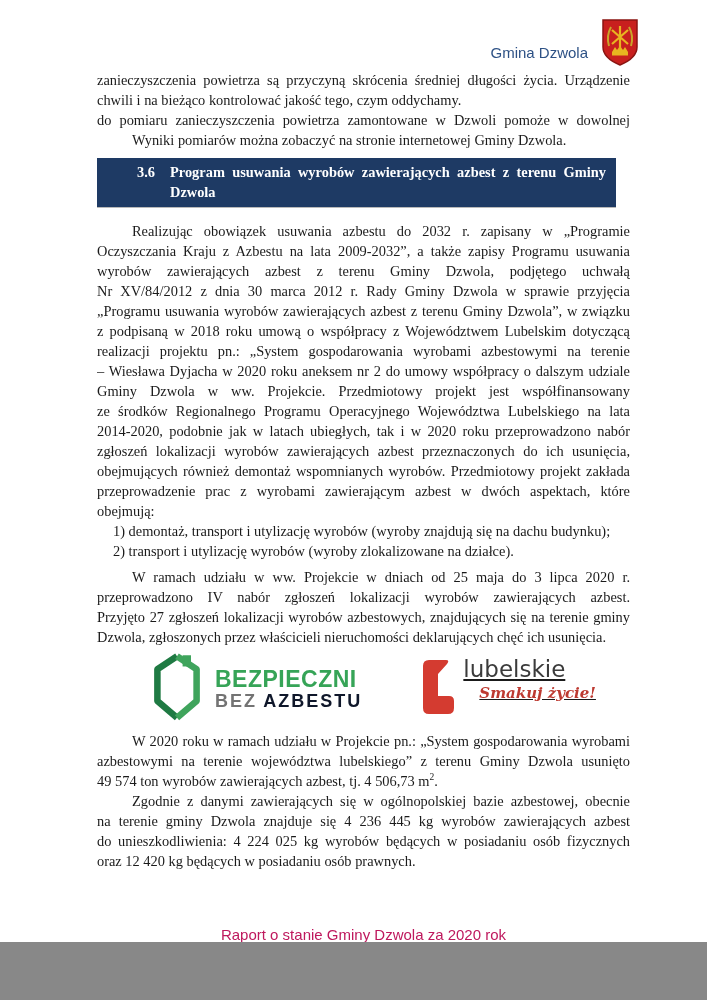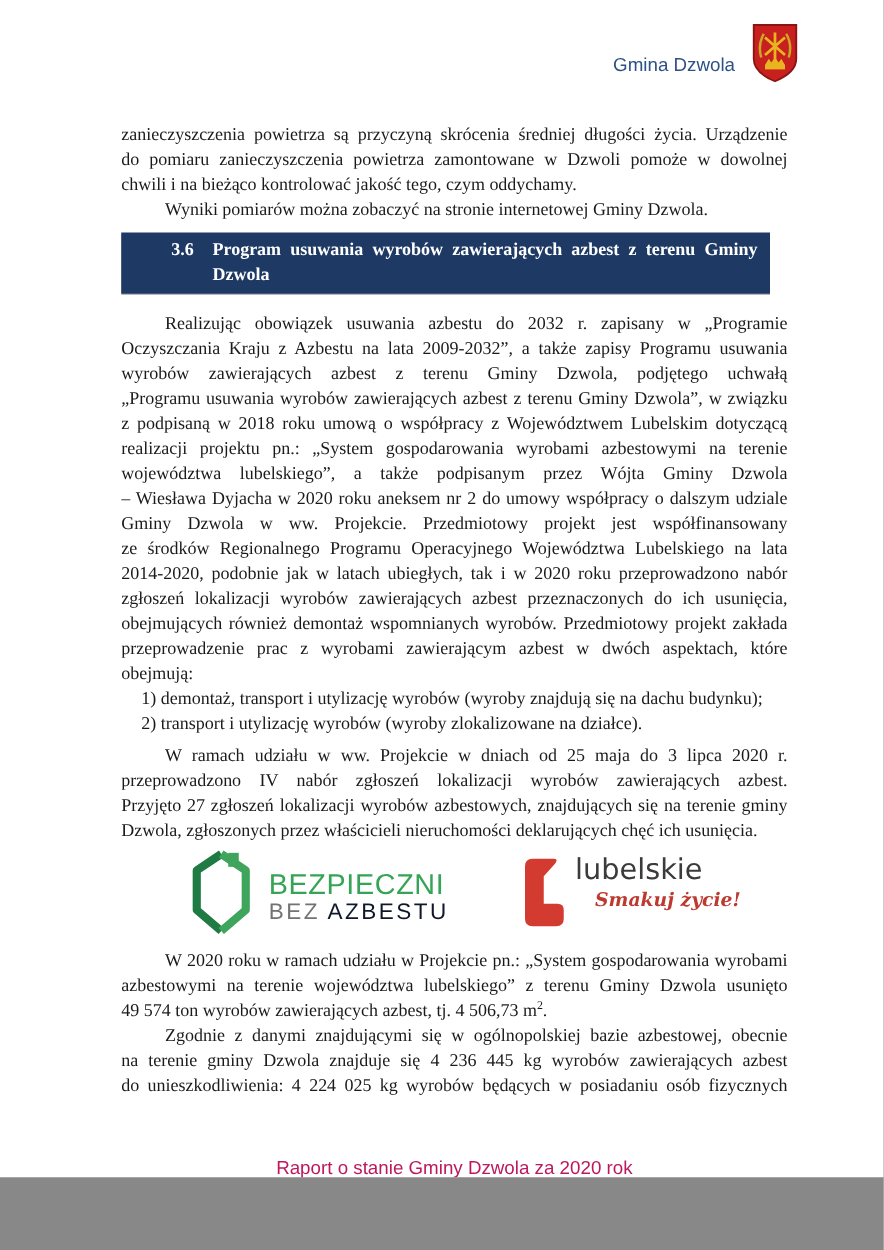--- a/index.html
+++ b/index.html
@@ -2,43 +2,43 @@
 <html lang="pl"><head>
 <meta charset="utf-8">
 <style>
   html,body{margin:0;padding:0;background:#888;}
   .page{position:relative;width:707px;height:942px;background:#ffffff;margin:0 auto;overflow:hidden;
         font-family:"Liberation Serif",serif;color:#1a1a1a;}
   
   .header-row{position:absolute;top:18px;right:67px;display:flex;align-items:center;gap:12px;}
   .brand{font-family:"Liberation Sans",sans-serif;font-size:15px;color:#2d5185;margin-top:14px;}
   
-  .content{position:absolute;top:98px;left:97px;width:533px;font-size:14.4px;line-height:20px;}
+  .content{position:absolute;top:70px;left:97px;width:533px;font-size:14.4px;line-height:20px;}
   .line{text-align:justify;height:20px;overflow:hidden;}
   .line.just{text-align-last:justify;}
   .ind36{text-indent:35px;}
   .ind16{padding-left:16px;}
   .it{}
   sup{font-size:9.5px;line-height:0;}
   .pblock.mt{margin-top:6px;}
   
   .sec-box{background:#1e3a64;color:#ffffff;font-weight:bold;font-size:14.4px;line-height:20px;
            display:flex;padding:4px 10px 5px 40px;margin:8px 14px 14px 0;box-shadow:0 1px 0 #b9b9b9;}
   .sec-num{width:33px;flex:0 0 33px;}
   .sec-text{flex:1;}
   .sec-text .l1{text-align:justify;text-align-last:justify;}
   
   .logos{display:flex;align-items:center;margin:6px 0 6px 52px;height:72px;}
   .logo-bez{display:flex;align-items:center;gap:10px;}
-  .bez-text{font-family:"Liberation Sans",sans-serif;font-weight:normal;line-height:1.05;}
+  .bez-text{font-family:"Liberation Sans",sans-serif;font-weight:bold;line-height:1.05;}
   .bez-l1{font-size:23px;letter-spacing:0.5px;color:#36a457;}
   .bez-l2{font-size:18px;letter-spacing:2px;}
   .bez-l2 .g{color:#737373;}
   .bez-l2 .o{color:#0f172a;}
-  .logo-lub{display:flex;align-items:flex-start;gap:7px;margin-left:58px;}
+  .logo-lub{display:flex;align-items:flex-start;gap:7px;margin-left:58px;text-decoration:underline;}
   .lub-name{font-family:"DejaVu Sans",sans-serif;font-size:23px;color:#3b3b3b;line-height:1;}
   .lub-tag{font-family:"DejaVu Serif",serif;font-style:italic;font-weight:bold;font-size:15px;
            color:#bd3a31;padding-left:16px;margin-top:2px;}
   
   .footer-title{position:absolute;top:926px;left:97px;width:533px;text-align:center;
                 font-family:"Liberation Sans",sans-serif;font-size:15px;color:#be185d;}
   .page-num{position:absolute;top:941px;right:82px;font-family:"Liberation Sans",sans-serif;
             font-size:13px;color:#c2410c;}
 </style>
 </head>
@@ -55,41 +55,41 @@
         <path d="M9 28 Q6 18 11 9 M31 28 Q34 18 29 9" stroke="#caa62a" stroke-width="2" fill="none"></path>
         <path d="M12 34 l3 -5 2 3 3 -4 3 4 2 -3 3 5 z" fill="#e8b520"></path>
         <rect x="12" y="34" width="16" height="3.5" fill="#e8b520"></rect>
       </svg>
     </span>
   </div>
 
   <div class="content">
       <div class="pblock">
         <div class="line just"><span>zanieczyszczenia powietrza są przyczyną skrócenia średniej długości życia. Urządzenie</span></div>
+        <div class="line"><span>chwili i na bieżąco kontrolować jakość tego, czym oddychamy.</span></div>
         <div class="line just"><span>do pomiaru zanieczyszczenia powietrza zamontowane w Dzwoli pomoże w dowolnej</span></div>
-        <div class="line"><span>chwili i na bieżąco kontrolować jakość tego, czym oddychamy.</span></div>
       </div>
       <div class="pblock">
         <div class="line ind36"><span>Wyniki pomiarów można zobaczyć na stronie internetowej Gminy Dzwola.</span></div>
       </div>
     <div class="sec-box">
       <div class="sec-num">3.6</div>
       <div class="sec-text">
         <div class="l1">Program usuwania wyrobów zawierających azbest z terenu Gminy</div>
         <div class="l2">Dzwola</div>
       </div>
     </div>
   <div class="pblock">
         <div class="line just ind36"><span>Realizując obowiązek usuwania azbestu do 2032 r. zapisany w „Programie</span></div>
         <div class="line just"><span>Oczyszczania Kraju z Azbestu na lata 2009-2032”, a także zapisy Programu usuwania</span></div>
         <div class="line just"><span>wyrobów zawierających azbest z terenu Gminy Dzwola, podjętego uchwałą</span></div>
+        <div class="line just"><span>Nr XV/84/2012 z dnia 30 marca 2012 r. Rady Gminy Dzwola w sprawie przyjęcia</span></div>
         <div class="line just"><span>„Programu usuwania wyrobów zawierających azbest z terenu Gminy Dzwola”, w związku</span></div>
         <div class="line just"><span>z podpisaną w 2018 roku umową o współpracy z Województwem Lubelskim dotyczącą</span></div>
         <div class="line just"><span>realizacji projektu pn.: „System gospodarowania wyrobami azbestowymi na terenie</span></div>
-        <div class="line just"><span>województwa lubelskiego”, a także podpisanym przez Wójta Gminy Dzwola</span></div>
         <div class="line just"><span>– Wiesława Dyjacha  w 2020 roku aneksem nr 2 do umowy współpracy o dalszym udziale</span></div>
         <div class="line just"><span>Gminy Dzwola w ww. Projekcie. Przedmiotowy projekt jest współfinansowany</span></div>
         <div class="line just"><span>ze środków Regionalnego Programu Operacyjnego Województwa Lubelskiego na lata</span></div>
         <div class="line just"><span>2014-2020, podobnie jak w latach ubiegłych, tak i w 2020 roku przeprowadzono nabór</span></div>
         <div class="line just"><span>zgłoszeń lokalizacji wyrobów zawierających azbest przeznaczonych do ich usunięcia,</span></div>
         <div class="line just"><span>obejmujących również demontaż wspomnianych wyrobów. Przedmiotowy projekt zakłada</span></div>
         <div class="line just"><span>przeprowadzenie prac z wyrobami zawierającym azbest w dwóch aspektach, które</span></div>
         <div class="line"><span>obejmują:</span></div>
       </div>
       <div class="pblock">
@@ -127,22 +127,23 @@
           <div class="lub-tag">Smakuj życie!</div>
         </span>
       </div>
     </div>
   <div class="pblock">
         <div class="line just ind36"><span>W 2020 roku w ramach udziału w Projekcie pn.: </span><span class="it">„System gospodarowania wyrobami</span></div>
         <div class="line just"><span class="it">azbestowymi na terenie województwa lubelskiego” </span><span>z terenu Gminy Dzwola usunięto</span></div>
         <div class="line"><span>49 574 ton wyrobów zawierających azbest, tj. 4 506,73 m</span><sup>2</sup><span>.</span></div>
       </div>
       <div class="pblock">
-        <div class="line just ind36"><span>Zgodnie z danymi znajdującymi się w ogólnopolskiej bazie azbestowej, obecnie</span></div>
+        <div class="line just ind36"><span>Zgodnie z danymi zawierających się w ogólnopolskiej bazie azbestowej, obecnie</span></div>
         <div class="line just"><span>na terenie gminy Dzwola znajduje się 4 236 445 kg wyrobów zawierających azbest</span></div>
         <div class="line just"><span>do unieszkodliwienia: 4 224 025 kg wyrobów będących w posiadaniu osób fizycznych</span></div>
+        <div class="line"><span>oraz 12 420 kg będących w posiadaniu osób prawnych.</span></div>
       </div>
     </div>
 
   <div class="footer-title">Raport o stanie Gminy Dzwola za 2020 rok</div>
   <div class="page-num">37</div>
 
 </div>
 
 </body></html>

